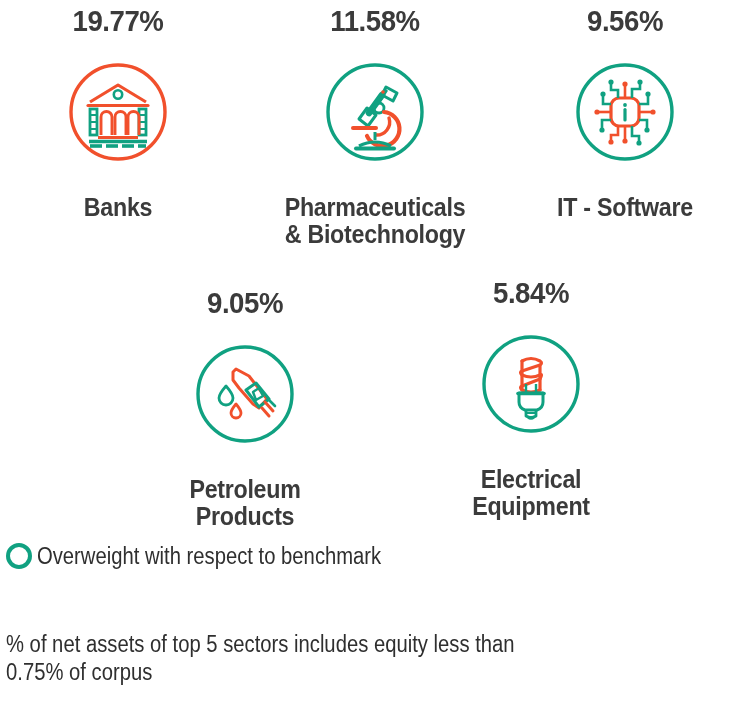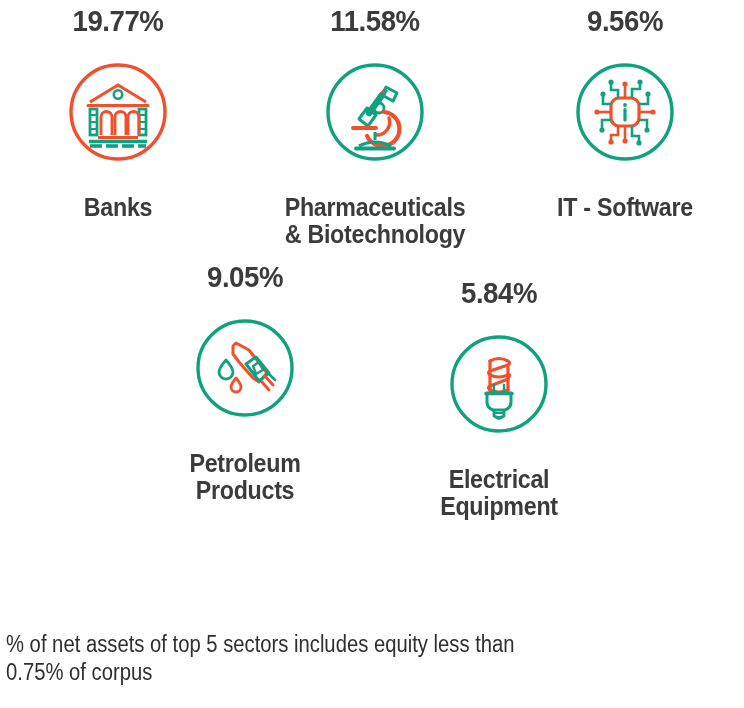--- a/index.html
+++ b/index.html
@@ -47,22 +47,22 @@
     letter-spacing: -0.3px;
     transform: scaleX(0.93);
     white-space: pre-line;
   }
 
   
   #cell-banks            { left:  -7px; top:   4px; }
   #cell-pharma           { left: 250px; top:   4px; }
   #cell-it               { left: 500px; top:   4px; }
   
-  #cell-petroleum        { left: 120px; top: 260px; }
-  #cell-electrical       { left: 374px; top: 276px; }
+  #cell-petroleum        { left: 120px; top: 286px; }
+  #cell-electrical       { left: 406px; top: 276px; }
 
   #cell-banks .icon-wrap      { margin-top: 14px; }
   #cell-pharma .icon-wrap     { margin-top: 14px; }
   #cell-it .icon-wrap         { margin-top: 14px; }
   #cell-petroleum .icon-wrap  { margin-top: 14px; }
   #cell-electrical .icon-wrap { margin-top: 14px; }
 
   #cell-banks .label      { margin-top: 22px; }
   #cell-pharma .label     { margin-top: 22px; }
   #cell-it .label         { margin-top: 22px; }
@@ -264,16 +264,20 @@
       <path d="M47 78 L47 84 q5 3 10 0 L57 78" fill="none" stroke="#10a181" stroke-width="2.8" stroke-linejoin="round"></path>
       <line x1="47" y1="81" x2="57" y2="81" stroke="#10a181" stroke-width="2"></line>
       <path d="M49 85 q3 3 6 0" fill="none" stroke="#10a181" stroke-width="2.6" stroke-linecap="round"></path>
     </svg>
   </div>
   <div class="label">Electrical
 Equipment</div>
 </div>
 
 <div class="legend">
+  <div class="legend-row">
+    <span class="legend-dot over"></span>
+    <span class="legend-text">Overweight with respect to benchmark</span>
+  </div>
 </div>
 
 <div class="footnote">% of net assets of top 5 sectors includes equity less than
 0.75% of corpus</div>
 
 </body></html>

